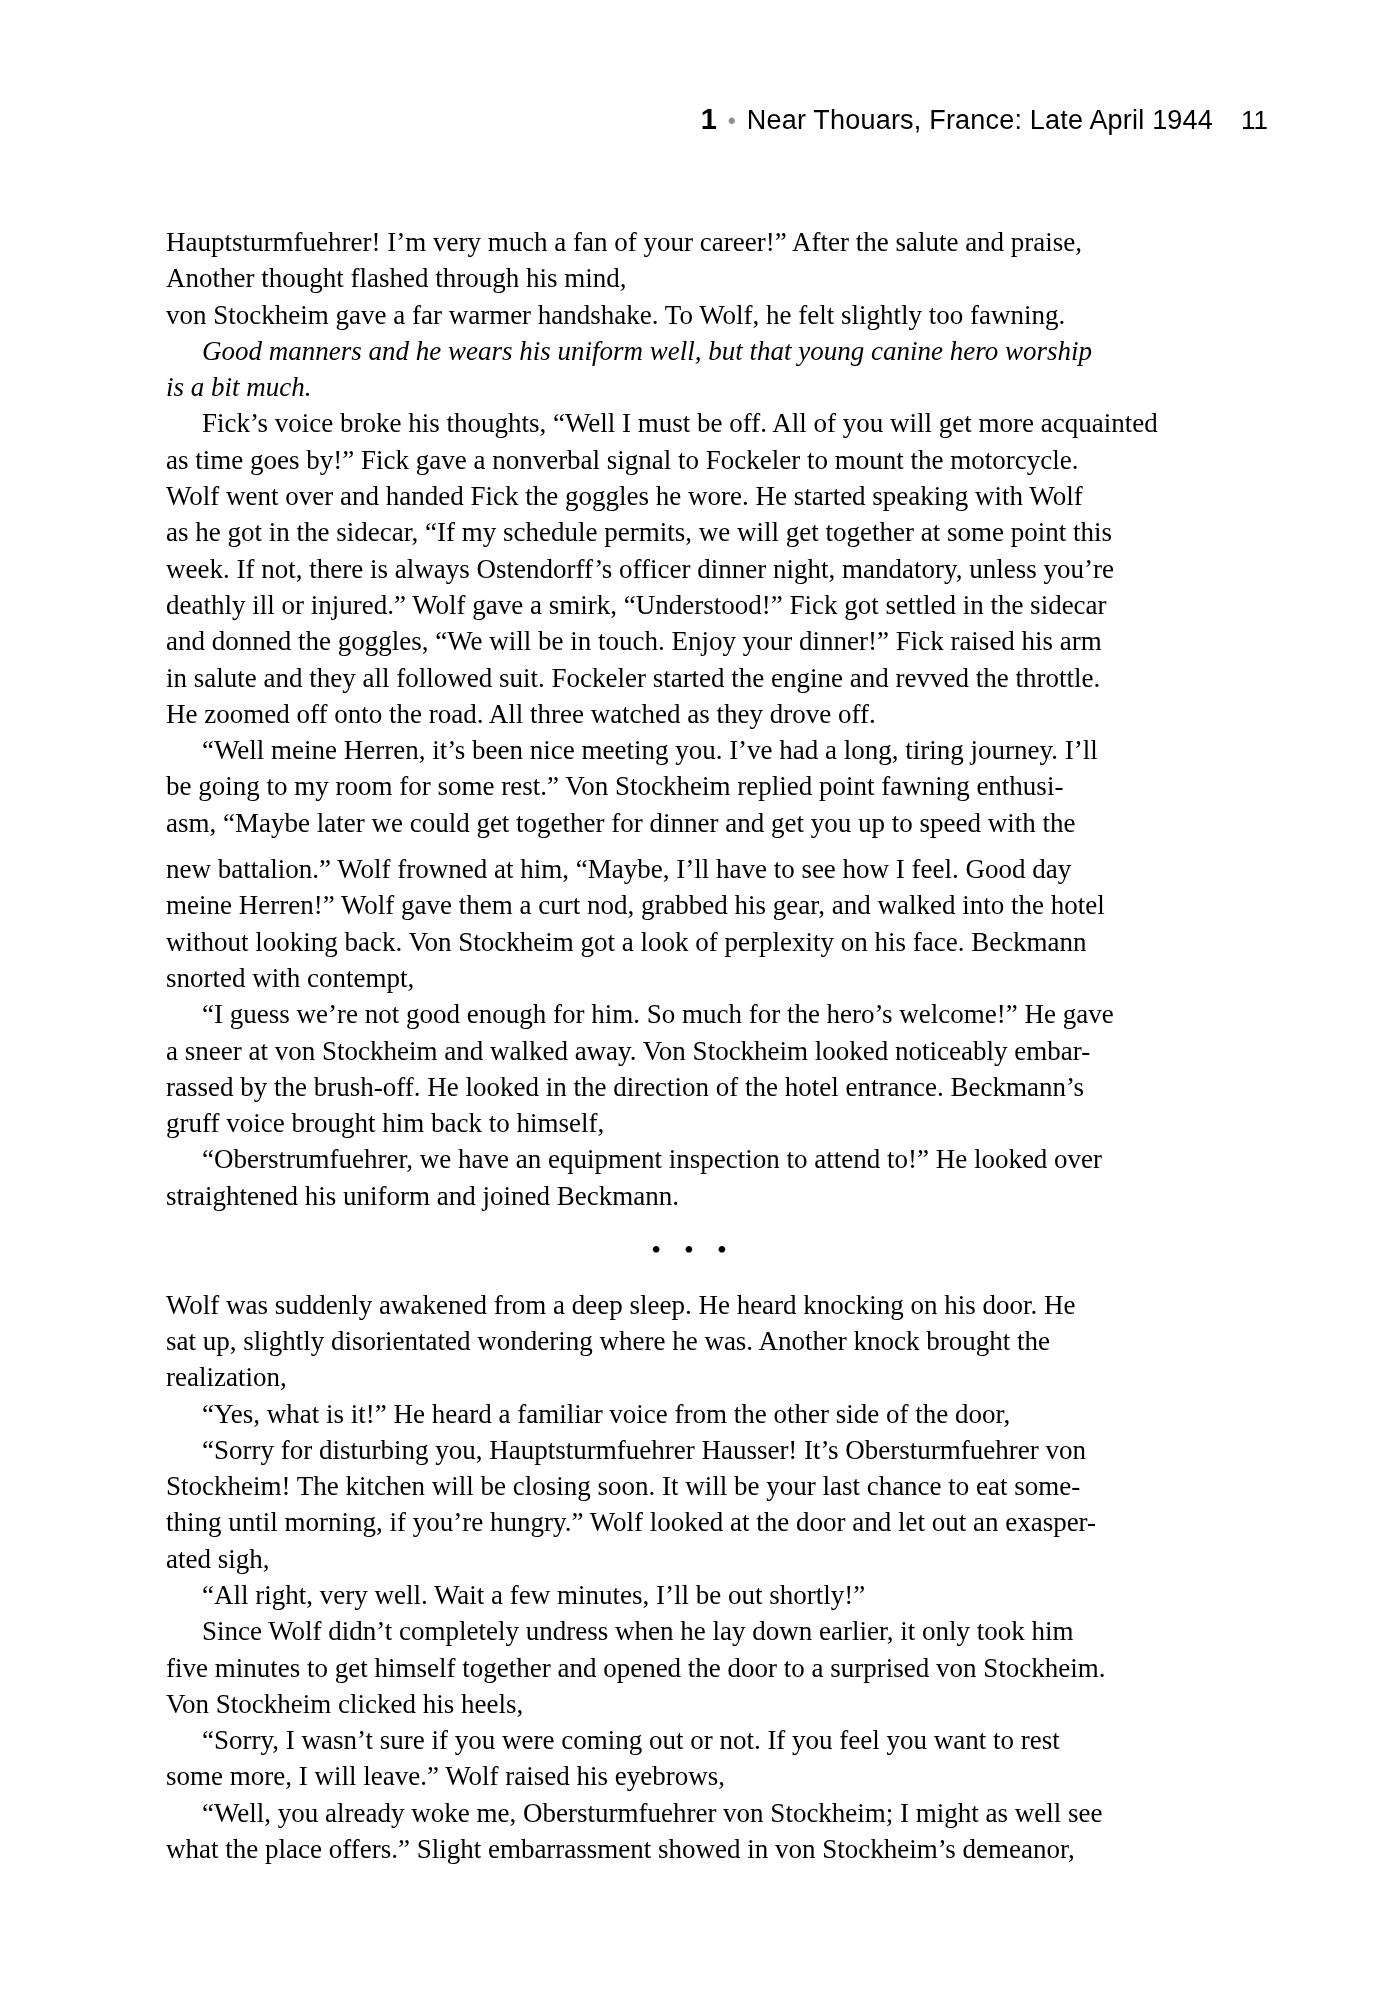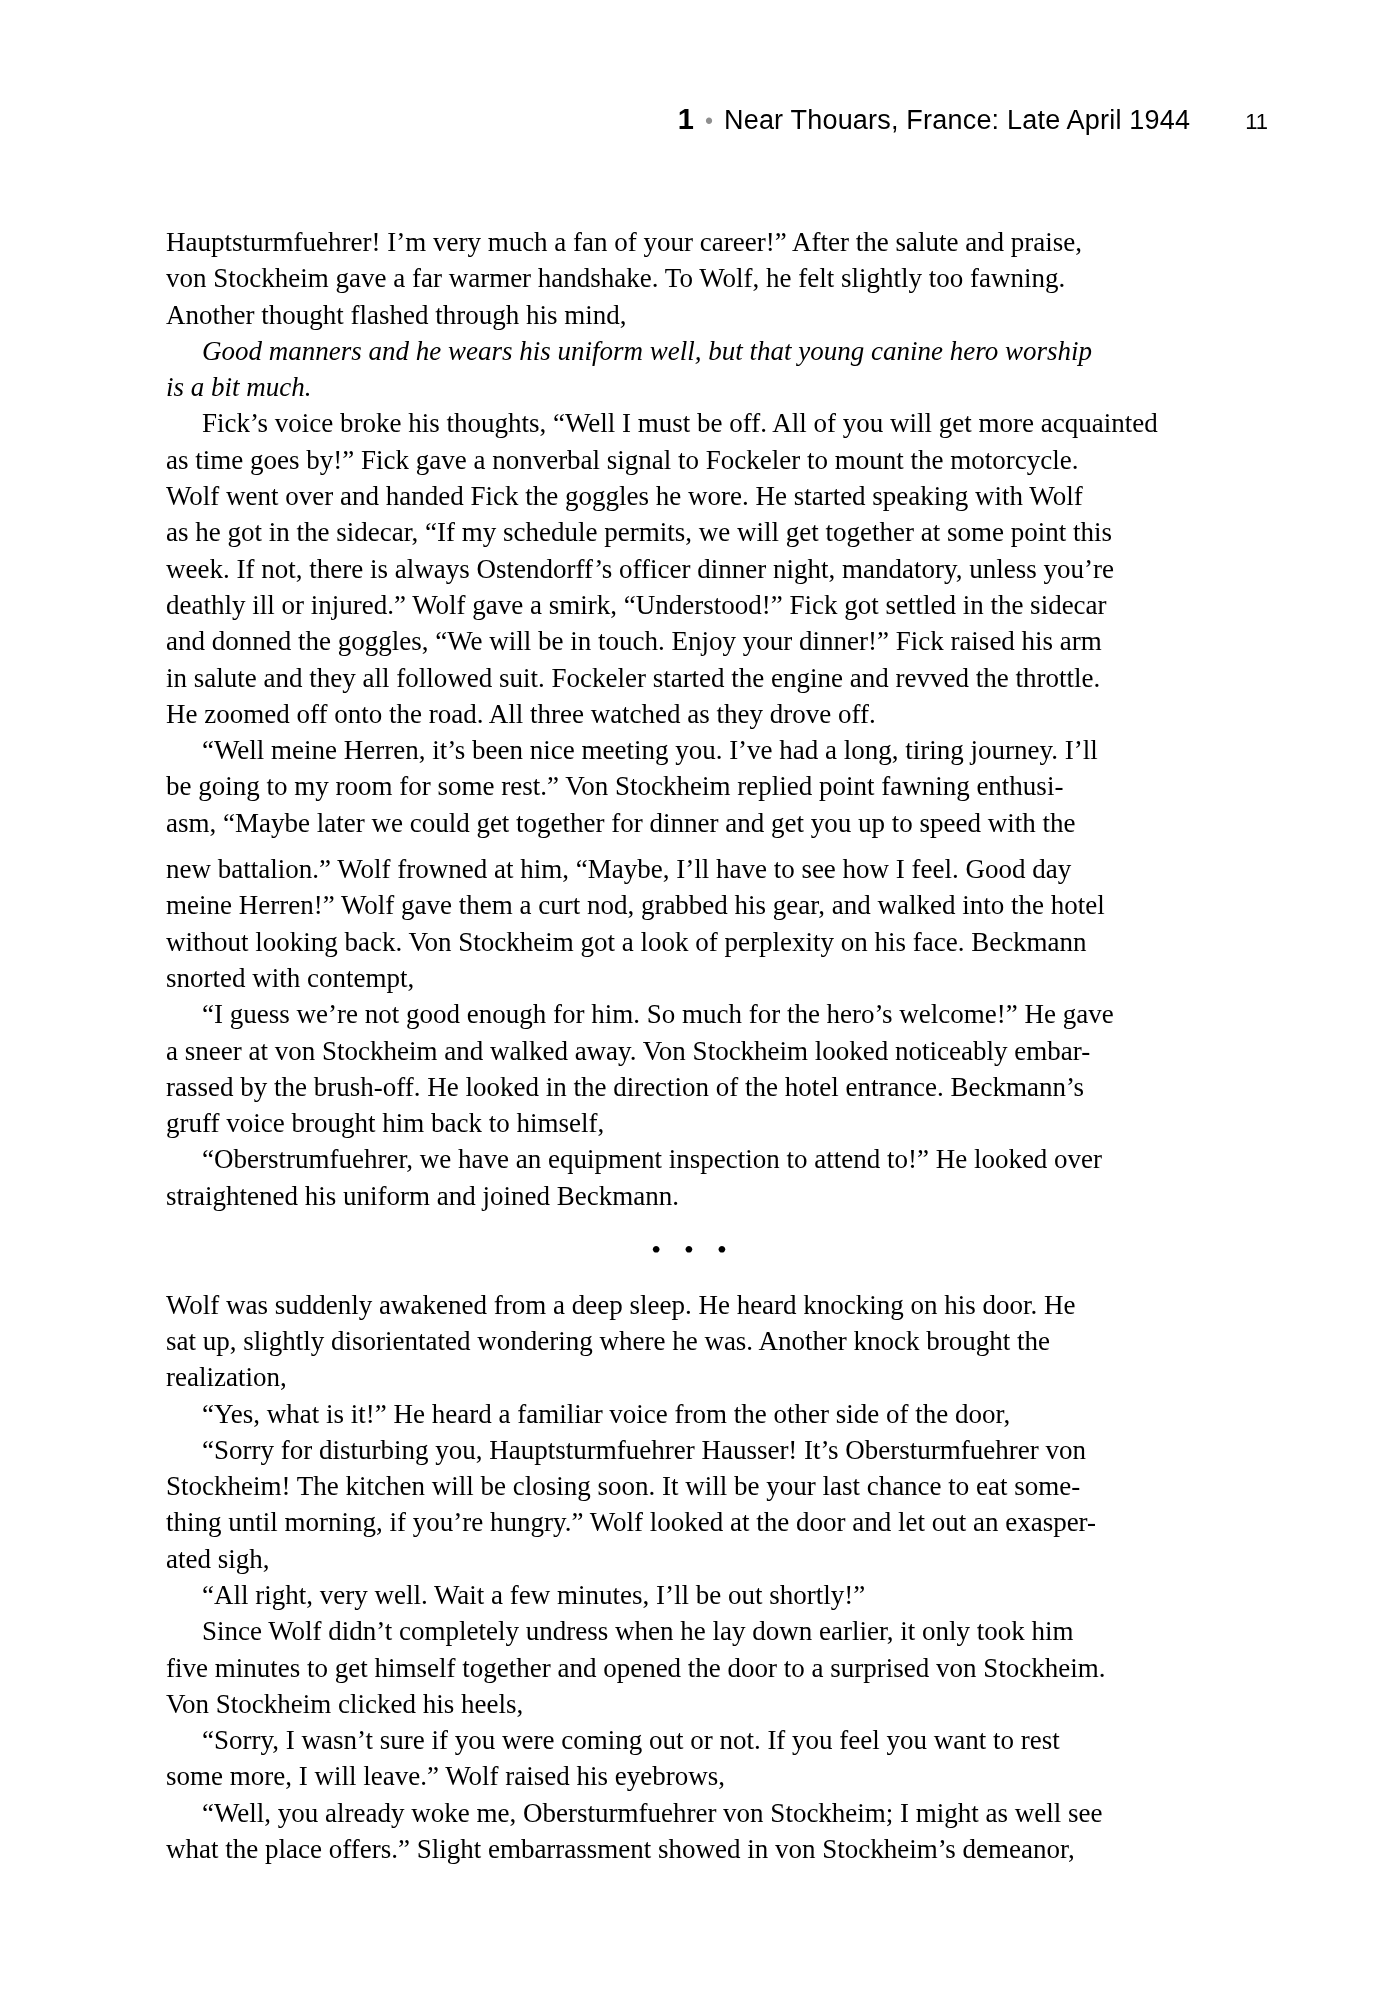--- a/index.html
+++ b/index.html
@@ -36,22 +36,22 @@
   }
   .head-sep {
     color: #8f8f8f;
     font-size: 23px;
     margin: 0 11px;
   }
   .head-title {
     letter-spacing: 0.2px;
   }
   .page-num {
-    margin-left: 55px;
-    font-size: 22px;
+    margin-left: 28px;
+    font-size: 26px;
   }
   
   .body-text {
     position: absolute;
     left: 166px;
     top: 224px;
     width: 1047px;
     font-size: 27px;
     line-height: 36.3px;
   }
@@ -78,22 +78,22 @@
   <header class="running-head">
     <span class="chap-num">1</span>
     <span class="head-sep">•</span>
     <span class="head-title">Near Thouars, France: Late April 1944</span>
     <span class="page-num">11</span>
   </header>
 
   <main class="body-text" id="body-text">
       <div class="paragraph">
         <div class="line" style="word-spacing: 0px;">Hauptsturmfuehrer! I’m very much a fan of your career!” After the salute and praise,</div>
+        <div class="line last">Another thought flashed through his mind,</div>
         <div class="line" style="word-spacing: 0px;">von Stockheim gave a far warmer handshake. To Wolf, he felt slightly too fawning.</div>
-        <div class="line last">Another thought flashed through his mind,</div>
       </div>
       <div class="paragraph">
         <div class="line indent italic" style="word-spacing: 0px;">Good manners and he wears his uniform well, but that young canine hero worship</div>
         <div class="line last italic">is a bit much.</div>
       </div>
       <div class="paragraph">
         <div class="line indent" style="word-spacing: 0px;">Fick’s voice broke his thoughts, “Well I must be off. All of you will get more acquainted</div>
         <div class="line" style="word-spacing: 0px;">as time goes by!” Fick gave a nonverbal signal to Fockeler to mount the motorcycle.</div>
         <div class="line" style="word-spacing: 0px;">Wolf went over and handed Fick the goggles he wore. He started speaking with Wolf</div>
         <div class="line" style="word-spacing: 0px;">as he got in the sidecar, “If my schedule permits, we will get together at some point this</div>

